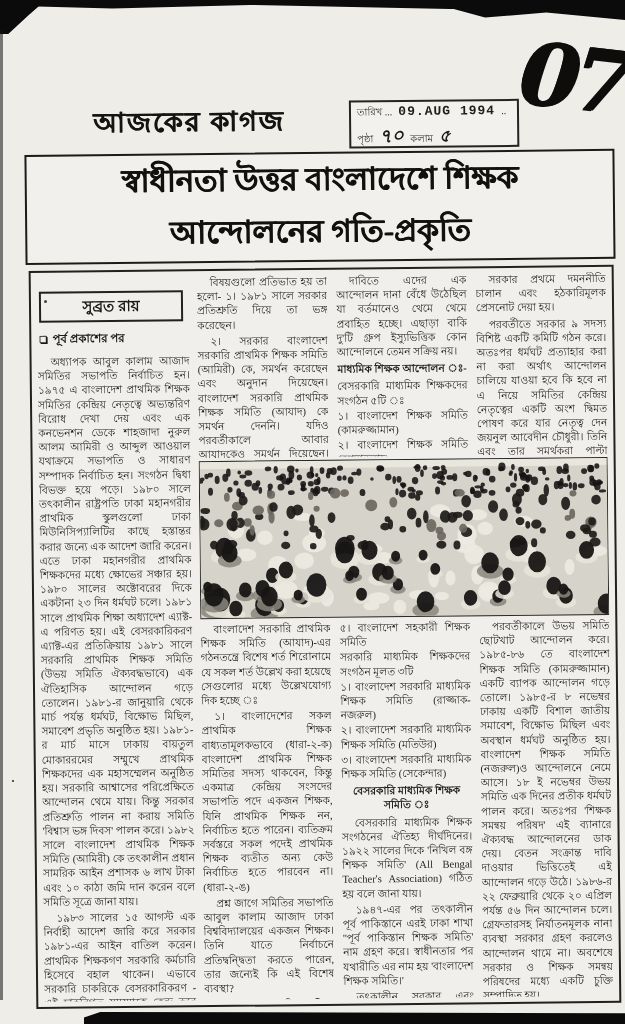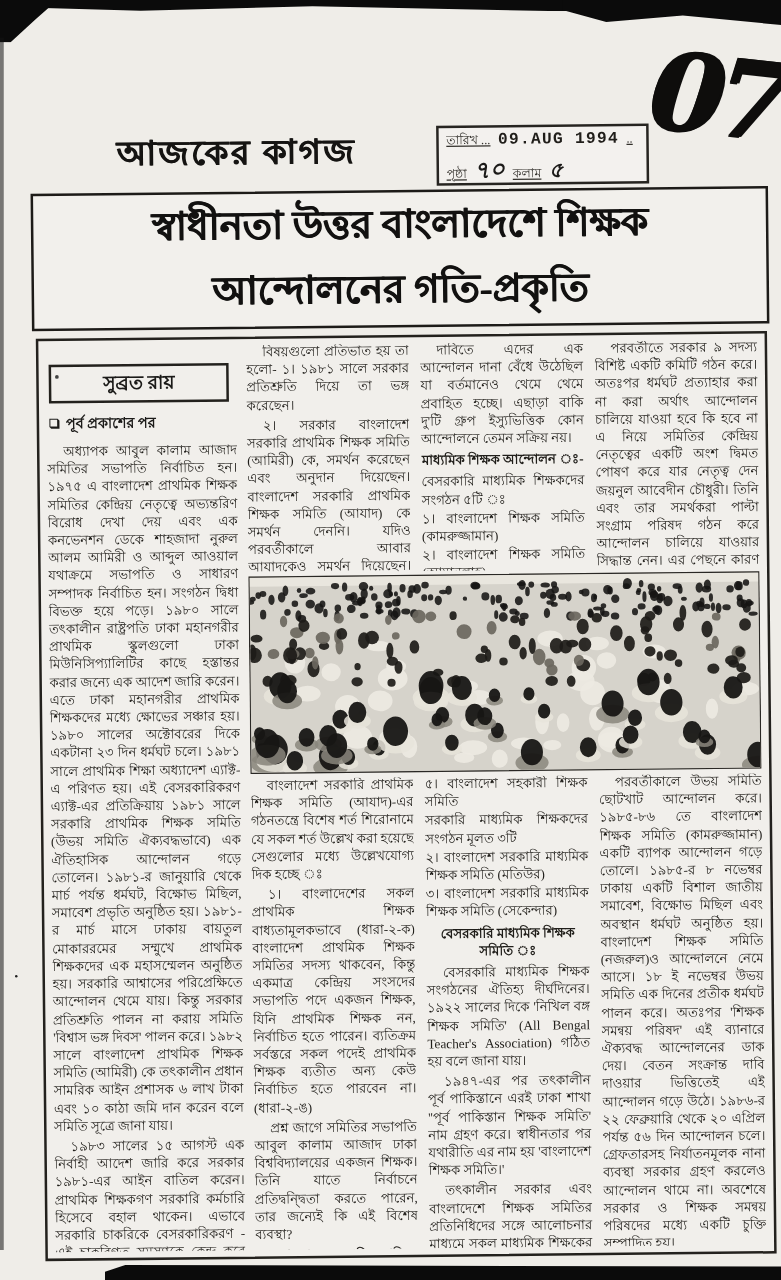--- a/index.html
+++ b/index.html
@@ -24,21 +24,21 @@
   .speck{position:absolute;background:#222;border-radius:50%;}
   
   #sheet{position:absolute;left:0;top:0;width:625px;height:1024px;transform:rotate(-0.6deg);transform-origin:312px 400px;}
   
   .masthead{position:absolute;left:96px;top:100px;width:230px;
     font-size:27px;font-weight:bold;letter-spacing:2px;color:#151412;
     text-shadow:0.6px 0 #151412;}
   .stamp-box{position:absolute;left:352px;top:101px;width:170px;height:48px;
     border:2px solid #262420;background:rgba(255,255,255,.25);padding:2px 6px;box-sizing:border-box;}
   .stamp-row{display:flex;align-items:baseline;gap:6px;white-space:nowrap;}
-  .stamp-label{font-size:10px;color:#33312c;text-decoration:underline;}
+  .stamp-label{font-size:10px;color:#33312c;}
   .stamp-date{font-family:"Liberation Mono",monospace;font-size:13px;font-weight:bold;letter-spacing:1px;color:#201e1a;}
   .hand{font-family:"DejaVu Serif",serif;font-style:italic;font-weight:bold;}
   .hand-70{font-size:19px;transform:rotate(-4deg);display:inline-block;}
   .hand-5{font-size:17px;transform:rotate(3deg);display:inline-block;}
   .hand-pageno{position:absolute;left:523px;top:38px;font-family:"DejaVu Serif",serif;
     font-size:86px;line-height:86px;font-weight:bold;font-style:italic;color:#0e0d0c;
     transform:rotate(7deg);letter-spacing:-6px;text-shadow:2px 0 #0e0d0c,0 1px #0e0d0c;}
   
   .headline-box{position:absolute;left:27px;top:152px;width:590px;height:110px;
     border:2px solid #1d1b18;box-sizing:border-box;text-align:center;overflow:hidden;background:rgba(255,255,255,.2);}
@@ -125,20 +125,21 @@
             <p class="para">২। সরকার বাংলাদেশ সরকারি প্রাথমিক শিক্ষক সমিতি (আমিরী) কে, সমর্থন করেছেন এবং অনুদান দিয়েছেন। বাংলাদেশ সরকারি প্রাথমিক শিক্ষক সমিতি (আযাদ) কে সমর্থন দেননি। যদিও পরবর্তীকালে আবার আযাদকেও সমর্থন দিয়েছেন। তৎকালীন রাষ্ট্রপতি এরশাদ এদের এক সম্মেলনে প্রধান অতিথি হয়ে এসেছিলেন। তিনি আজাদকে উক্ত শিক্ষার জন্যে বিদেশে পাঠানোর ইচ্ছাও প্রকাশ করেছিলেন।</p>
           </div>
         <div class="tcol">
             <p class="para">দাবিতে এদের এক আন্দোলন দানা বেঁধে উঠেছিল যা বর্তমানেও থেমে থেমে প্রবাহিত হচ্ছে। এছাড়া বাকি দু'টি গ্রুপ ইস্যুভিত্তিক কোন আন্দোলনে তেমন সক্রিয় নয়।</p>
             <h4 class="subhead">মাধ্যমিক শিক্ষক আন্দোলন ঃ-</h4>
             <p class="item">বেসরকারি মাধ্যমিক শিক্ষকদের সংগঠন ৫টি ঃ</p>
             <p class="item">১। বাংলাদেশ শিক্ষক সমিতি (কামরুজ্জামান)</p>
             <p class="item">২। বাংলাদেশ শিক্ষক সমিতি (আমানুল্লাহ)</p>
           </div>
         <div class="tcol">
+            <p class="para">সরকার প্রথমে দমননীতি চালান এবং হঠকারিমূলক প্রেসনোট দেয়া হয়।</p>
             <p class="para">পরবর্তীতে সরকার ৯ সদস্য বিশিষ্ট একটি কমিটি গঠন করে। অতঃপর ধর্মঘট প্রত্যাহার করা না করা অর্থাৎ আন্দোলন চালিয়ে যাওয়া হবে কি হবে না এ নিয়ে সমিতির কেন্দ্রিয় নেতৃত্বের একটি অংশ দ্বিমত পোষণ করে যার নেতৃত্ব দেন জয়নুল আবেদীন চৌধুরী। তিনি এবং তার সমর্থকরা পাল্টা সংগ্রাম পরিষদ গঠন করে আন্দোলন চালিয়ে যাওয়ার সিদ্ধান্ত নেন। এর পেছনে কারণ যাই থাক, সমিতিটি দ্বিধাবিভক্ত হয়ে যায়।</p>
           </div>
       </div>
 
       <div class="photo-frame">
         <svg viewBox="0 0 420 152" preserveAspectRatio="none">
             <rect x="0" y="0" width="420" height="152" fill="#d6d3cb"></rect>
             <rect x="0" y="0" width="420" height="7" fill="#e9e6de"></rect>
             <ellipse cx="275.2" cy="72.9" rx="10.1" ry="10.0" fill="#edeae2" opacity="0.9"></ellipse>
             <ellipse cx="285.4" cy="112.7" rx="6.4" ry="9.3" fill="#edeae2" opacity="0.9"></ellipse>
@@ -509,20 +510,21 @@
       <div class="row-cols row-bottom">
         <div class="tcol">
             <p class="para">বাংলাদেশ সরকারি প্রাথমিক শিক্ষক সমিতি (আযাদ)-এর গঠনতন্ত্রে বিশেষ শর্ত শিরোনামে যে সকল শর্ত উল্লেখ করা হয়েছে সেগুলোর মধ্যে উল্লেখযোগ্য দিক হচ্ছে ঃ</p>
             <p class="para">১। বাংলাদেশের সকল প্রাথমিক শিক্ষক বাধ্যতামূলকভাবে (ধারা-২-ক) বাংলাদেশ প্রাথমিক শিক্ষক সমিতির সদস্য থাকবেন, কিন্তু একমাত্র কেন্দ্রিয় সংসদের সভাপতি পদে একজন শিক্ষক, যিনি প্রাথমিক শিক্ষক নন, নির্বাচিত হতে পারেন। ব্যতিক্রম সর্বস্তরে সকল পদেই প্রাথমিক শিক্ষক ব্যতীত অন্য কেউ নির্বাচিত হতে পারবেন না। (ধারা-২-ঙ)</p>
             <p class="para">প্রশ্ন জাগে সমিতির সভাপতি আবুল কালাম আজাদ ঢাকা বিশ্ববিদ্যালয়ের একজন শিক্ষক। তিনি যাতে নির্বাচনে প্রতিদ্বন্দ্বিতা করতে পারেন, তার জন্যেই কি এই বিশেষ ব্যবস্থা?</p>
             <h4 class="subhead">বাংলাদেশ বেসরকারি প্রাথমিক শিক্ষক সমিতি ঃ</h4>
           </div>
         <div class="tcol">
             <p class="item">৫। বাংলাদেশ সহকারী শিক্ষক সমিতি</p>
             <p class="item">সরকারি মাধ্যমিক শিক্ষকদের সংগঠন মূলত ৩টি</p>
+            <p class="item">১। বাংলাদেশ সরকারি মাধ্যমিক শিক্ষক সমিতি (রাজ্জাক-নজরুল)</p>
             <p class="item">২। বাংলাদেশ সরকারি মাধ্যমিক শিক্ষক সমিতি (মতিউর)</p>
             <p class="item">৩। বাংলাদেশ সরকারি মাধ্যমিক শিক্ষক সমিতি (সেকেন্দার)</p>
             <h4 class="subhead">বেসরকারি মাধ্যমিক শিক্ষক সমিতি ঃ</h4>
             <p class="para">বেসরকারি মাধ্যমিক শিক্ষক সংগঠনের ঐতিহ্য দীর্ঘদিনের। ১৯২২ সালের দিকে 'নিখিল বঙ্গ শিক্ষক সমিতি' (All Bengal Teacher's Association) গঠিত হয় বলে জানা যায়।</p>
             <p class="para">১৯৪৭-এর পর তৎকালীন পূর্ব পাকিস্তানে এরই ঢাকা শাখা ''পূর্ব পাকিস্তান শিক্ষক সমিতি' নাম গ্রহণ করে। স্বাধীনতার পর যথারীতি এর নাম হয় 'বাংলাদেশ শিক্ষক সমিতি।'</p>
             <p class="para">তৎকালীন সরকার এবং বাংলাদেশে শিক্ষক সমিতির প্রতিনিধিদের সঙ্গে আলোচনার মাধ্যমে সকল মাধ্যমিক শিক্ষকের জন্যে একই হারে কল্যাণ ভাতা (৫০.০০ টাকা) নির্ধারিত হয়। এর আগে যোগ্যতা অনুসারে কল্যাণ ভাতা বিভিন্ন হারের ছিল। ১৯৭৩-এর সার্ভিস রুল প্রবর্তনসহ বিভিন্ন দাবিতে একটি ব্যাপক আন্দোলন এই সমিতি গড়ে তোলে। ৪৯ দিনব্যাপী চলে ধর্মঘট।</p>
           </div>
         <div class="tcol">
             <p class="para">পরবর্তীকালে উভয় সমিতি ছোটখাট আন্দোলন করে। ১৯৮৫-৮৬ তে বাংলাদেশ শিক্ষক সমিতি (কামরুজ্জামান) একটি ব্যাপক আন্দোলন গড়ে তোলে। ১৯৮৫-র ৮ নভেম্বর ঢাকায় একটি বিশাল জাতীয় সমাবেশ, বিক্ষোভ মিছিল এবং অবস্থান ধর্মঘট অনুষ্ঠিত হয়। বাংলাদেশ শিক্ষক সমিতি (নজরুল)ও আন্দোলনে নেমে আসে। ১৮ ই নভেম্বর উভয় সমিতি এক দিনের প্রতীক ধর্মঘট পালন করে। অতঃপর 'শিক্ষক সমন্বয় পরিষদ' এই ব্যানারে ঐক্যবদ্ধ আন্দোলনের ডাক দেয়। বেতন সংক্রান্ত দাবি দাওয়ার ভিত্তিতেই এই আন্দোলন গড়ে উঠে। ১৯৮৬-র ২২ ফেব্রুয়ারি থেকে ২০ এপ্রিল পর্যন্ত ৫৬ দিন আন্দোলন চলে। গ্রেফতারসহ নির্যাতনমূলক নানা ব্যবস্থা সরকার গ্রহণ করলেও আন্দোলন থামে না। অবশেষে সরকার ও শিক্ষক সমন্বয় পরিষদের মধ্যে একটি চুক্তি সম্পাদিত হয়।</p>
           </div>

